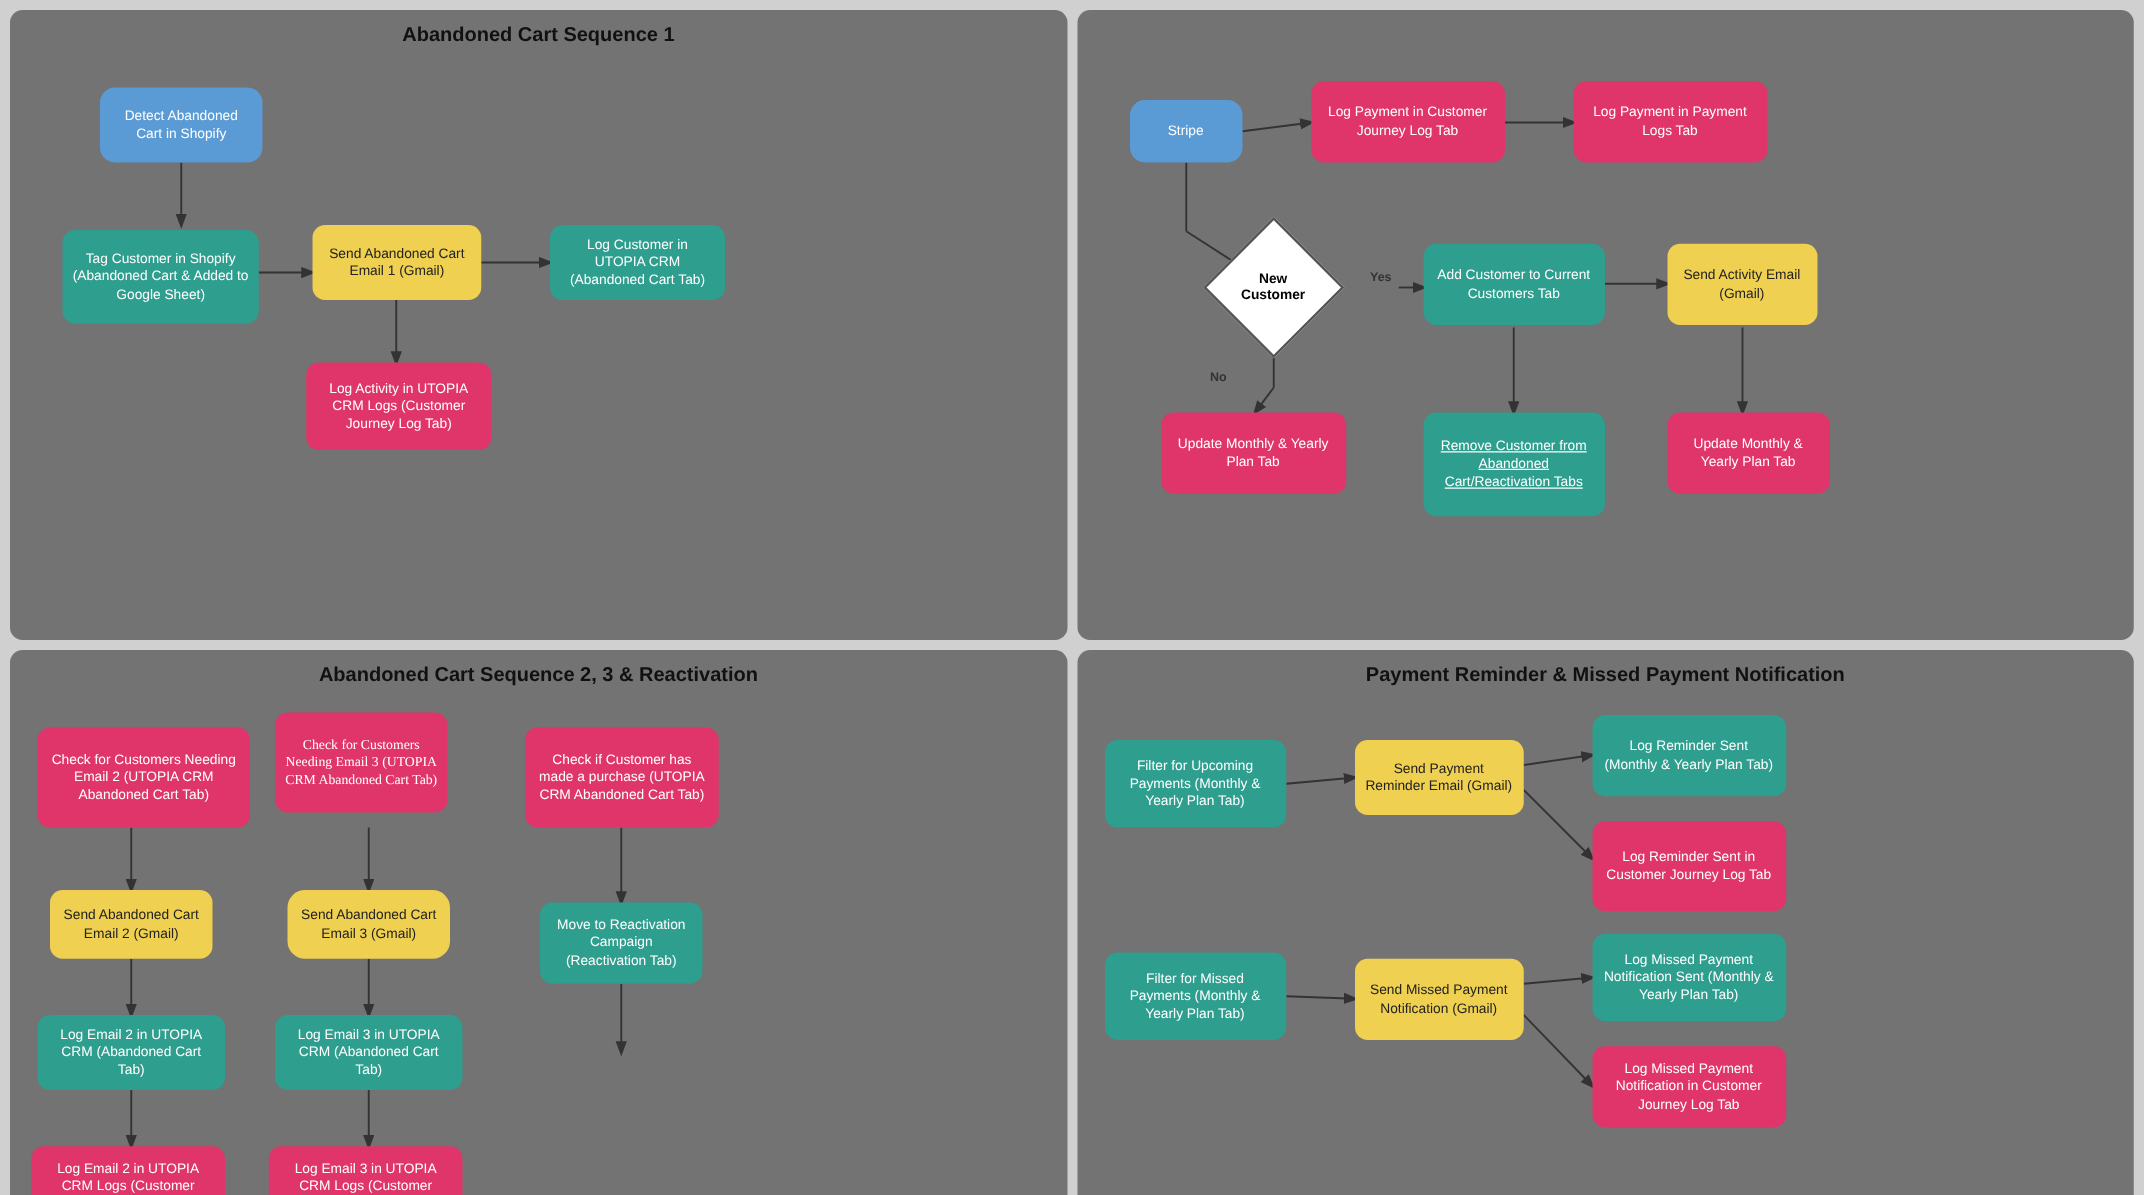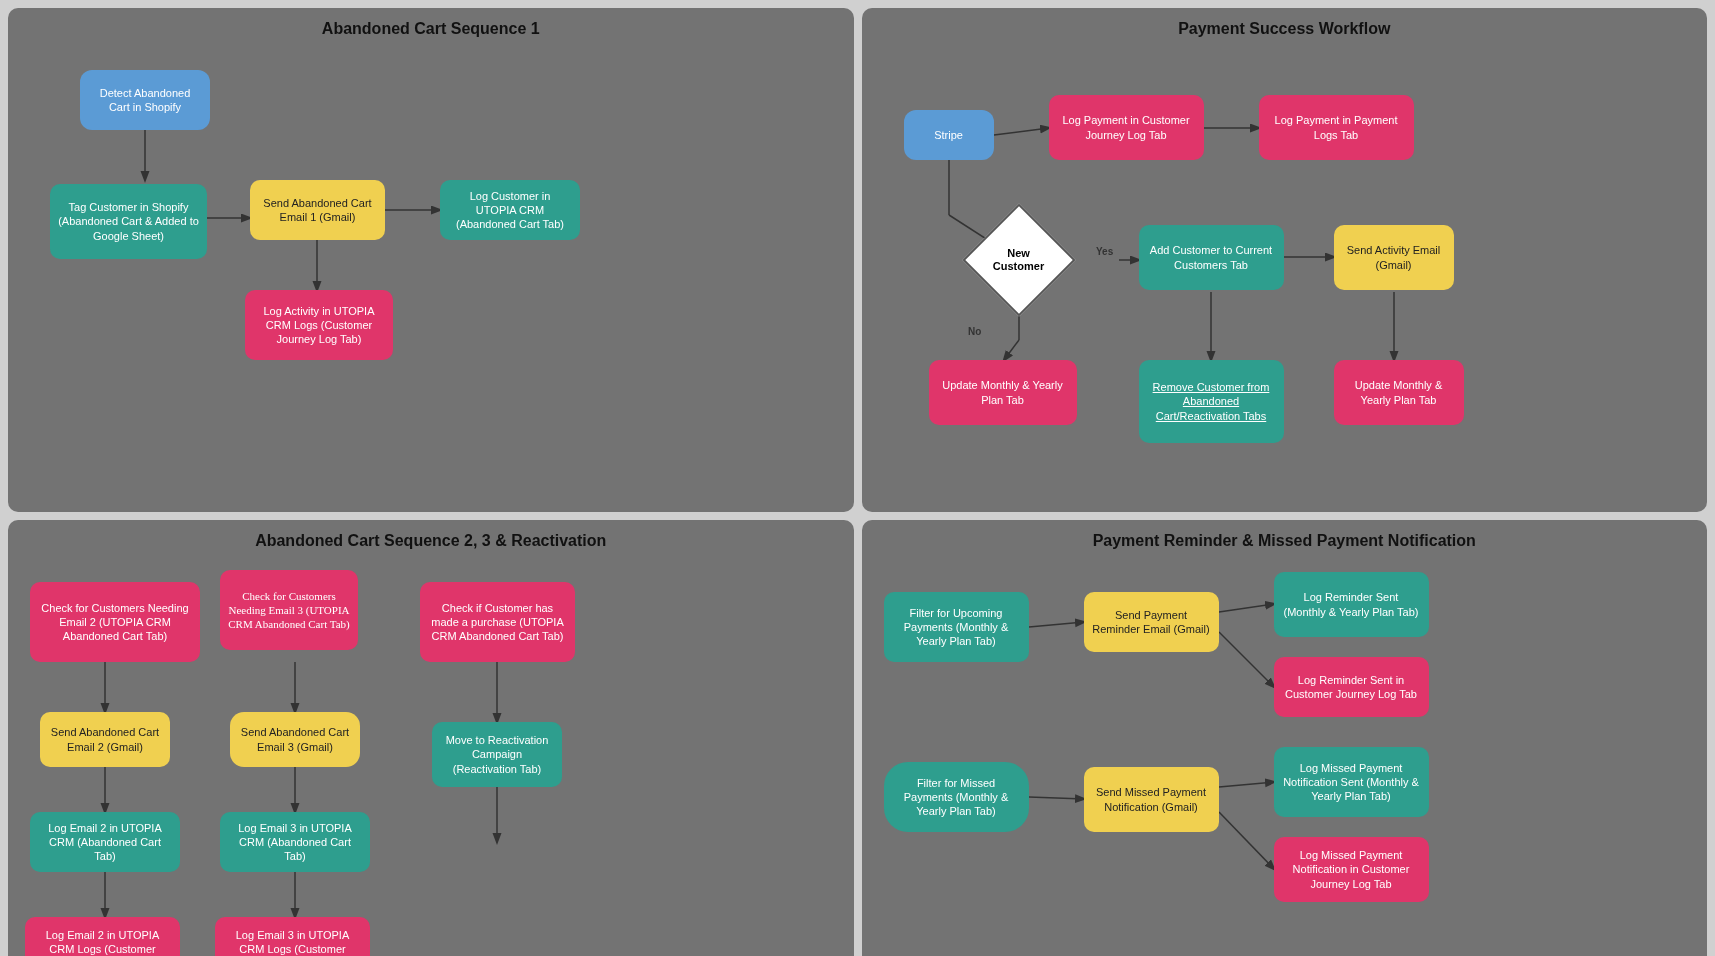--- a/index.html
+++ b/index.html
@@ -111,21 +111,20 @@
       <div class="node node-teal" style="left:420px;top:130px;width:140px;height:60px;">
         <span>Log Customer in UTOPIA CRM (Abandoned Cart Tab)</span>
       </div>
       <div class="node node-pink" style="left:225px;top:240px;width:148px;height:70px;">
         <span>Log Activity in UTOPIA CRM Logs (Customer Journey Log Tab)</span>
       </div>
     </div>
   </div>
 
   <div class="quadrant" id="q2">
-    <div class="quadrant-title">Payment Success Workflow</div>
     <div class="flow-area" style="position:relative; height:400px;">
       <svg class="arrows-svg">
         <defs>
           <marker id="arr2" markerWidth="8" markerHeight="8" refX="6" refY="3" orient="auto">
             <path d="M0,0 L0,6 L8,3 z" fill="#333"></path>
           </marker>
         </defs>
 
         <line x1="120" y1="85" x2="175" y2="78" stroke="#333" stroke-width="1.5" marker-end="url(#arr2)"></line>
 
@@ -274,25 +273,25 @@
       </div>
 
       <div class="node node-yellow" style="left:210px;top:30px;width:135px;height:60px;">
         <span>Send Payment Reminder Email (Gmail)</span>
       </div>
 
       <div class="node node-teal" style="left:400px;top:10px;width:155px;height:65px;">
         <span>Log Reminder Sent (Monthly &amp; Yearly Plan Tab)</span>
       </div>
 
-      <div class="node node-pink" style="left:400px;top:95px;width:155px;height:60px;">
+      <div class="node node-pink" style="left:400px;top:95px;width:155px;height:72px;">
         <span>Log Reminder Sent in Customer Journey Log Tab</span>
       </div>
 
-      <div class="node node-teal" style="left:10px;top:200px;width:145px;height:70px;border-radius:24px;">
+      <div class="node node-teal" style="left:10px;top:200px;width:145px;height:70px;">
         <span>Filter for Missed Payments (Monthly &amp; Yearly Plan Tab)</span>
       </div>
 
       <div class="node node-yellow" style="left:210px;top:205px;width:135px;height:65px;">
         <span>Send Missed Payment Notification (Gmail)</span>
       </div>
 
       <div class="node node-teal" style="left:400px;top:185px;width:155px;height:70px;">
         <span>Log Missed Payment Notification Sent (Monthly &amp; Yearly Plan Tab)</span>
       </div>

